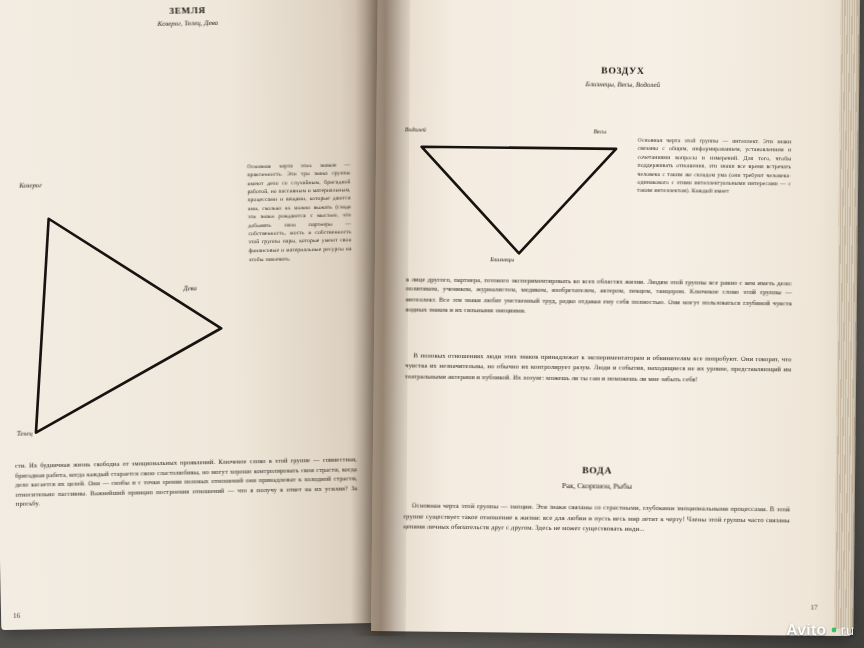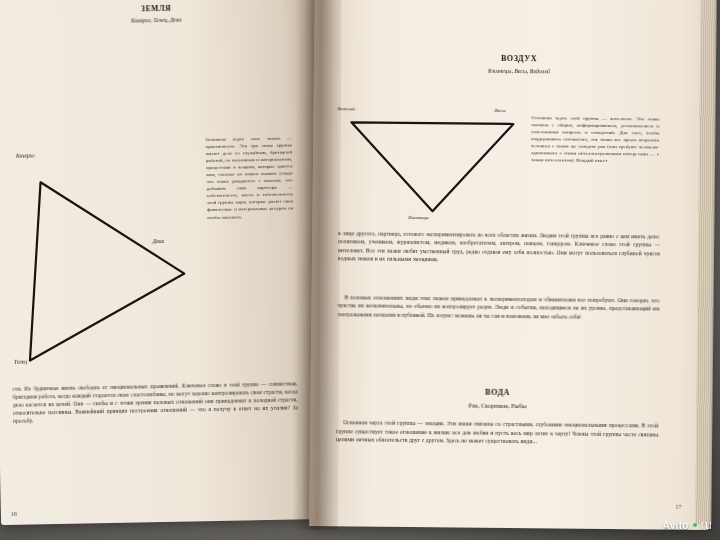--- a/index.html
+++ b/index.html
@@ -134,21 +134,21 @@
     gap: 3px;
     color: #ffffff;
     font-family: "Liberation Sans", sans-serif;
     font-size: 12px;
     letter-spacing: 0.3px;
     text-shadow: 0 1px 2px rgba(0,0,0,0.55);
     opacity: 0.92;
   }
   #watermark .mark-a {
     font-weight: bold;
-    font-size: 10px;
+    font-size: 13px;
   }
   #watermark .dot {
     width: 4px; height: 4px; border-radius: 50%;
     background: #2dbe60;
     display: inline-block;
     margin: 0 1px;
   }
 </style>
 </head>
 <body>

